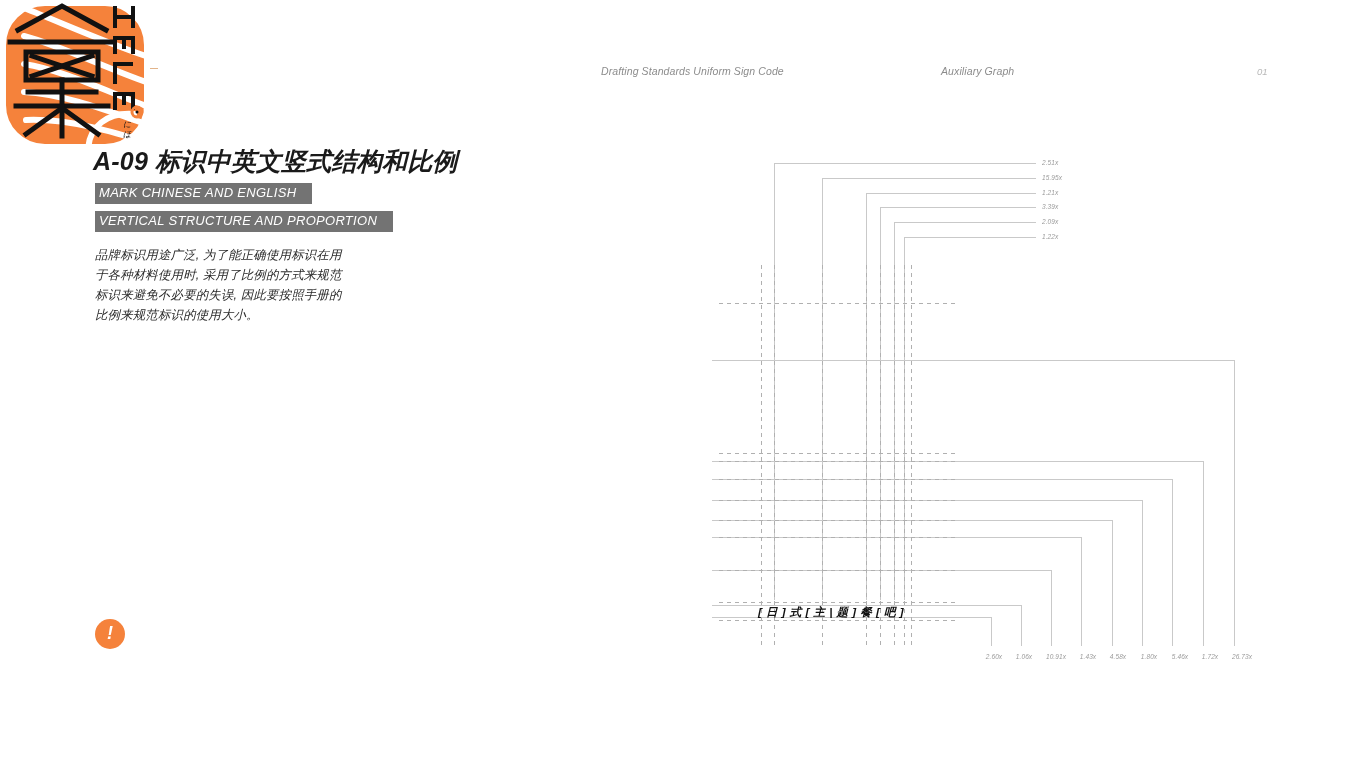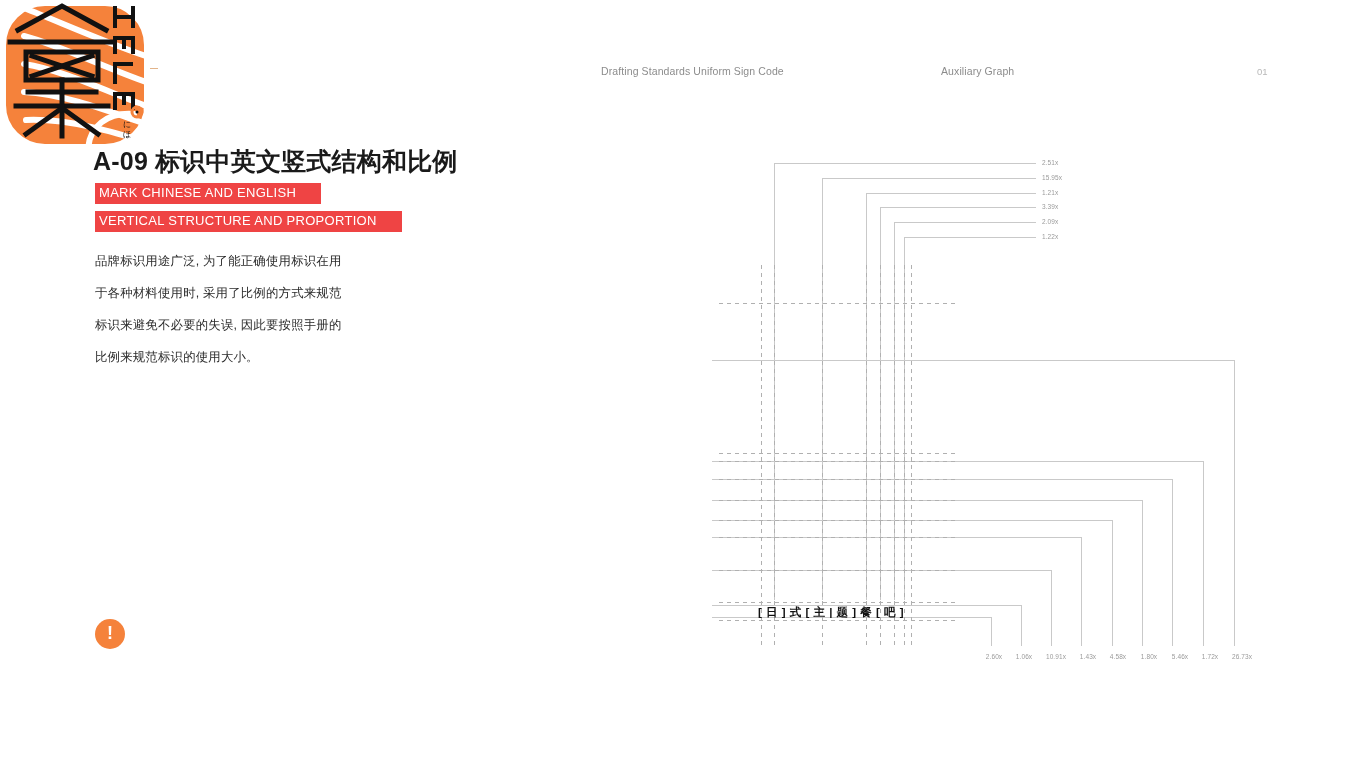--- a/index.html
+++ b/index.html
@@ -6,20 +6,21 @@
   html, body {
     width: 1366px; height: 768px;
     background: #ffffff;
     font-family: "Liberation Sans", "DejaVu Sans", sans-serif;
     overflow: hidden;
   }
   #page {
     position: relative;
     width: 1224px; height: 768px;
     background: #ffffff;
+    font-style: italic;
   }
 
   
   .header-brand {
     position: absolute; left: 88px; top: 62px;
     display: flex; align-items: center; gap: 4px;
   }
   .brand-rule {
     width: 14px; height: 1px; background: #e2b48a;
   }
@@ -43,37 +44,37 @@
   }
 
   
   .title-main {
     position: absolute; left: 93px; top: 145px;
     font-size: 25px; font-weight: bold; color: #1a1a1a;
     letter-spacing: .2px; white-space: nowrap;
   }
   .sub-band {
     position: absolute;
-    background: #ef4444;
+    background: #737373;
     color: #ffffff;
     font-size: 13px;
     letter-spacing: .3px;
-    padding: 3px 25px 4px 4px;
+    padding: 3px 16px 4px 4px;
     white-space: nowrap;
     line-height: 1.05;
   }
   .sub-band-1 { left: 95px; top: 183px; }
   .sub-band-2 { left: 95px; top: 211px; text-align: right; }
 
   .body-copy {
     position: absolute; left: 95px; top: 245px;
     width: 248px;
     font-size: 12.4px;
     color: #2b2b2b;
-    line-height: 32px;
+    line-height: 20px;
     letter-spacing: .2px;
   }
 
   .note-icon {
     position: absolute; left: 95px; top: 619px;
     width: 30px; height: 30px; border-radius: 50%;
     background: #F5823B;
     display: flex; align-items: center; justify-content: center;
   }
   .note-icon span {

